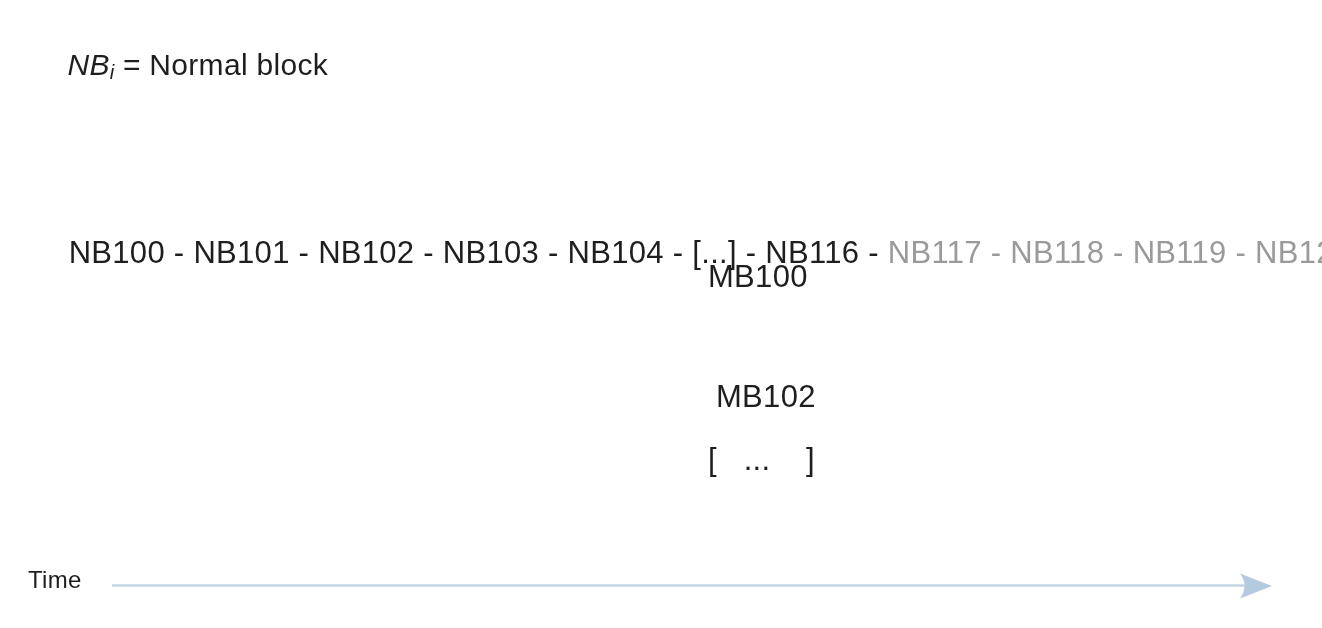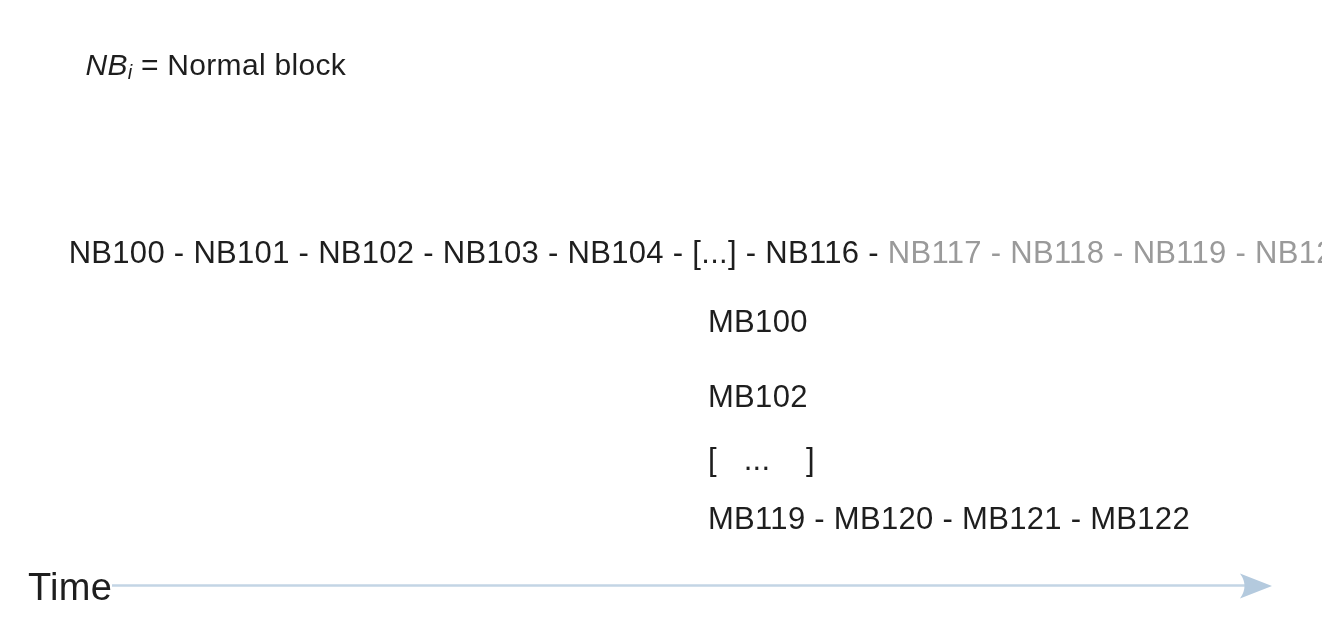--- a/index.html
+++ b/index.html
@@ -13,21 +13,21 @@
     height: 628px;
     background: #ffffff;
     overflow: hidden;
     font-family: "Liberation Sans", sans-serif;
     color: #1e1e1e;
   }
   .abs { position: absolute; }
 
   
   .legend-line {
-    left: 51px;
+    left: 33px;
     font-size: 30px;
     letter-spacing: 0.3px;
     white-space: pre;
   }
   .legend-symbol {
     font-style: italic;
   }
   .legend-sub {
     font-style: italic;
     font-size: 20px;
@@ -44,21 +44,21 @@
   }
   .main-chain { left: 33px; top: 199px; }
   .orphaned { color: #9a9a9a; }
 
   .mb-row { left: 708px; }
 
   
   .time-label {
     left: 28px;
     top: 566px;
-    font-size: 38px;
+    font-size: 24px;
     letter-spacing: 0.3px;
   }
   .time-arrow-svg {
     left: 0;
     top: 556px;
     width: 1322px;
     height: 60px;
     display: block;
   }
 </style>
@@ -69,24 +69,23 @@
 
   <div class="abs legend-line" style="top:14px;">
     <span class="legend-symbol">NB</span><span class="legend-sub">i</span><span> = Normal block</span>
   </div>
 
 
   <div class="abs row main-chain">
     <span>NB100 - NB101 - NB102 - NB103 - NB104 - [...] - NB116 - </span><span class="orphaned">NB117 - NB118 - NB119 - NB120</span>
   </div>
 
-  <div class="abs row mb-row" style="top:259px;margin-top:45px;">MB100</div>
-  <div class="abs row mb-row" style="top:379px;">MB102</div>
+  <div class="abs row mb-row" style="top:259px;">MB100</div>
+  <div class="abs row mb-row" style="top:379px;margin-left:8px;">MB102</div>
   <div class="abs row mb-row" style="top:442px;">[   ...    ]</div>
-  <div class="abs row mb-row" style="top:501px;">MB119 - MB120 - MB121 - MB122</div>
 
   <div class="abs time-label">Time</div>
 
   <svg class="abs time-arrow-svg" viewBox="0 0 1322 60" xmlns="http://www.w3.org/2000/svg">
     <line x1="112" y1="29.5" x2="1248" y2="29.5" stroke-width="2.6" stroke="#c3d5e5"></line>
     <path d="M 1240 17.5 L 1272 30 L 1240 42.5 Q 1249 30 1240 17.5 Z" fill="#b4cade"></path>
   </svg>
 
 </div>
 

